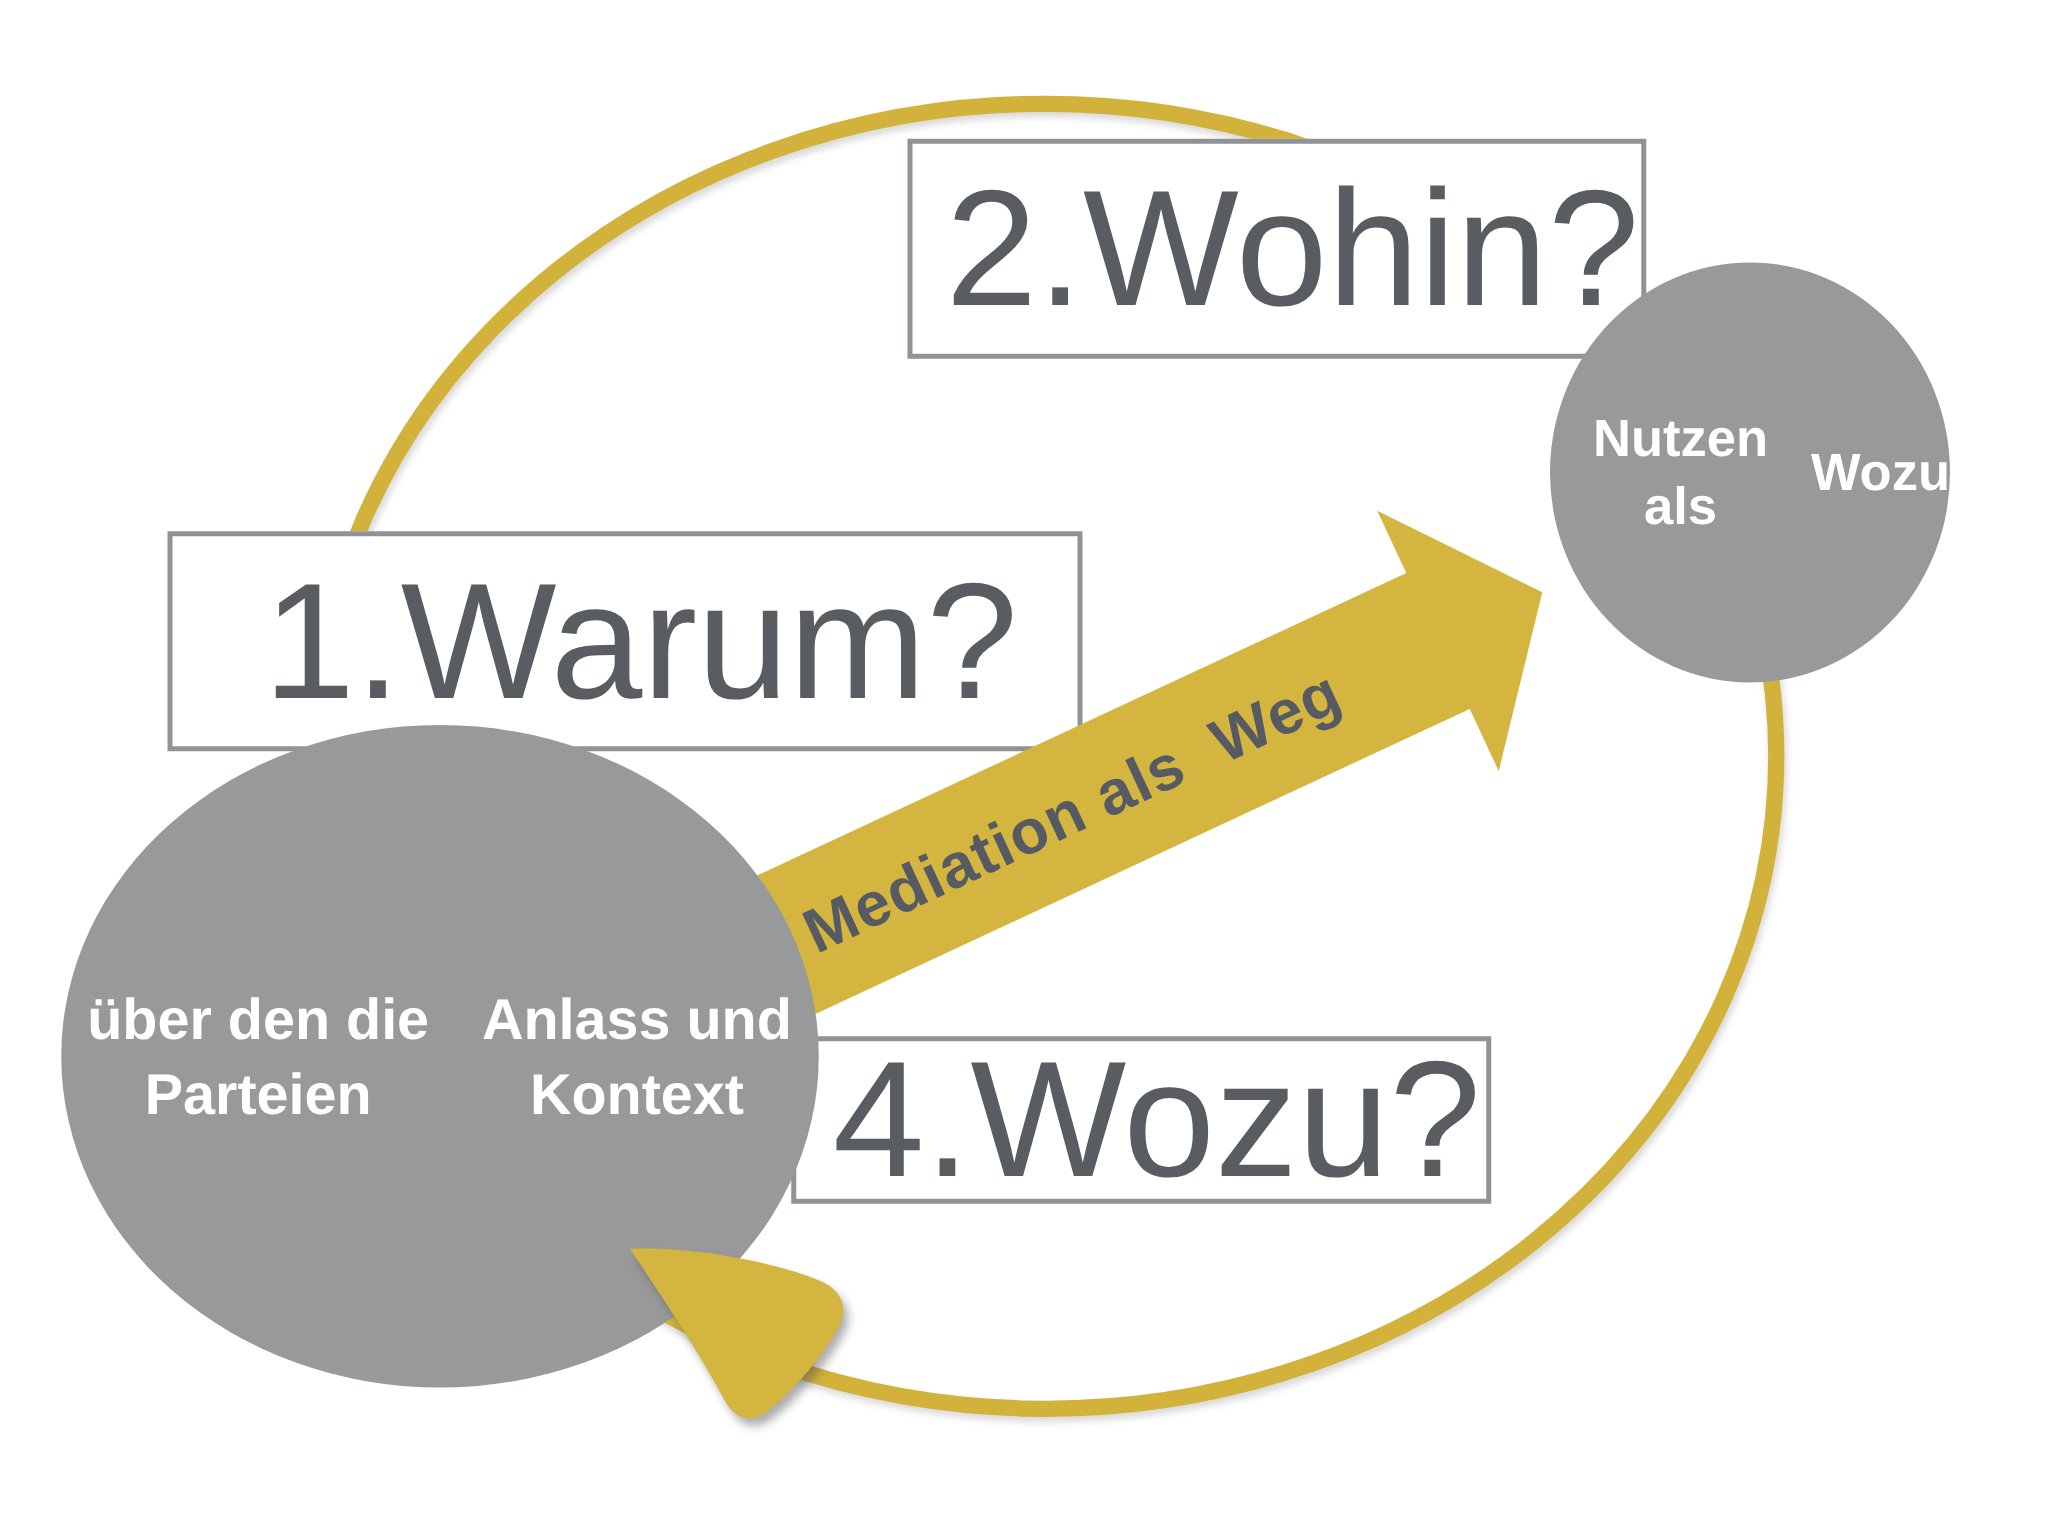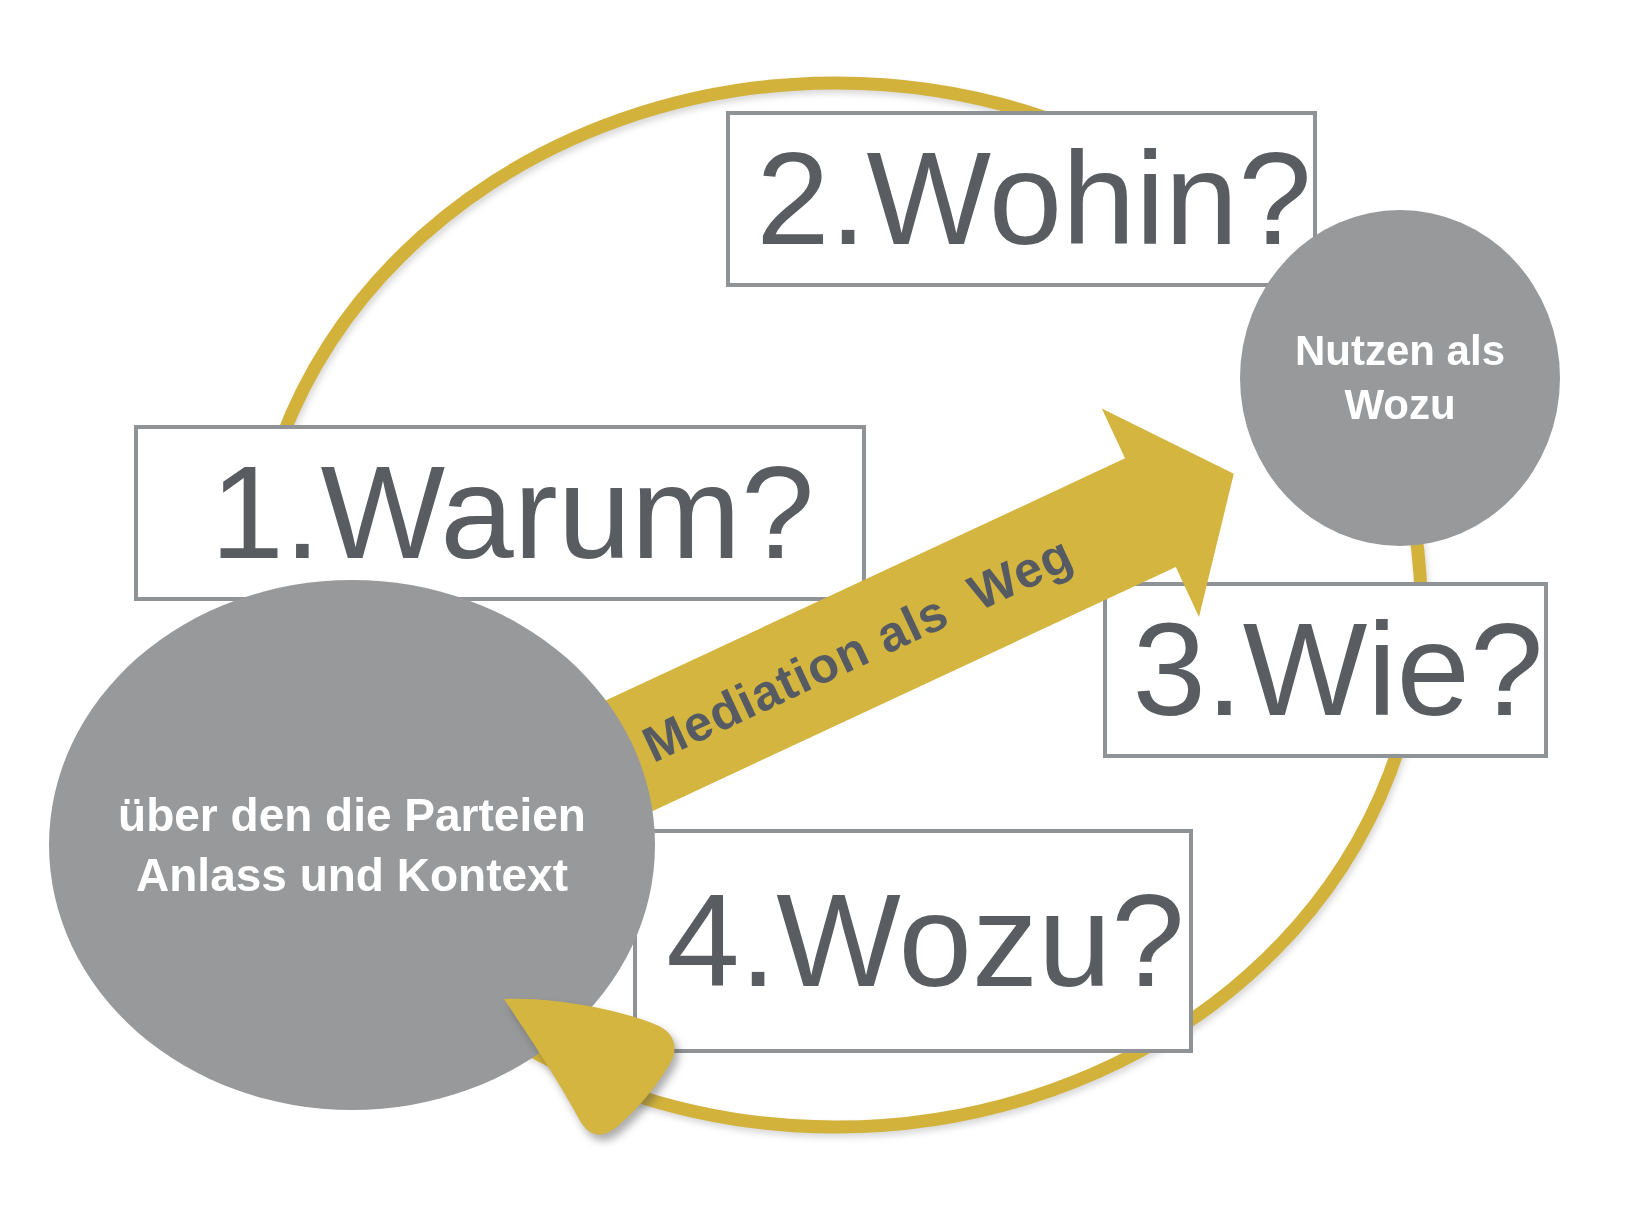--- a/index.html
+++ b/index.html
@@ -10,62 +10,59 @@
   .layer{position:absolute;left:0;top:0;width:1646px;height:1230px;pointer-events:none;}
   .qbox{
     position:absolute;background:#ffffff;border:4px solid #8f9396;
     box-sizing:border-box;display:flex;align-items:center;justify-content:center;padding-left:25px;
   }
   .qbox .qtext{
     font-size:132px;font-weight:400;color:#595d61;line-height:1;white-space:nowrap;
   }
   .gray-ellipse{
     position:absolute;background:#98999a;border-radius:50%;
-    display:flex;flex-direction:column;align-items:center;justify-content:center;
+    display:flex;align-items:center;justify-content:center;
     text-align:center;color:#ffffff;font-weight:bold;
   }
   #anlass-circle{left:49px;top:580px;width:606px;height:530px;z-index:5;
     font-size:46px;line-height:60px;}
   #nutzen-circle{left:1240px;top:210px;width:320px;height:336px;z-index:7;
     font-size:42px;line-height:54px;}
   #arc-layer{z-index:1;}
   .boxes-layer{z-index:2;}
   #arrow-layer{z-index:3;}
   #arrow-label{
     position:absolute;left:545px;top:735px;width:690px;height:120px;z-index:4;
     display:flex;align-items:center;justify-content:center;
     transform:rotate(-25deg);transform-origin:0px 60px;
     font-size:50px;font-weight:bold;color:#565b63;white-space:pre;letter-spacing:1px;
   }
   #head-layer{z-index:6;}
   #box-warum{left:134px;top:425px;width:732px;height:176px;justify-content:center;}
   #box-wohin{left:726px;top:111px;width:591px;height:176px;}
   #box-wie{left:1103px;top:582px;width:445px;height:176px;}
-  #box-wozu{left:633px;top:829px;width:560px;height:224px;}
+  #box-wozu{left:633px;top:829px;width:560px;height:134px;}
   .cycle-arc{filter:drop-shadow(2px 4px 3px rgba(0,0,0,0.15));}
   .cycle-head{filter:drop-shadow(4px 6px 4px rgba(70,70,70,0.45));}
 </style>
 </head>
 <body>
 
 <div class="stage">
 
   <svg id="arc-layer" class="layer" width="1646" height="1230" viewBox="0 0 1646 1230">
     <ellipse class="cycle-arc" cx="836" cy="605" rx="585" ry="522" fill="none" stroke="#d2b23a" stroke-width="13"></ellipse>
   </svg>
 
   <div class="layer boxes-layer">
     <div class="qbox" id="box-warum">
       <span class="qtext">1.Warum?</span>
     </div>
     <div class="qbox" id="box-wohin">
       <span class="qtext">2.Wohin?</span>
-    </div>
-    <div class="qbox" id="box-wie">
-      <span class="qtext">3.Wie?</span>
     </div>
     <div class="qbox" id="box-wozu">
       <span class="qtext">4.Wozu?</span>
     </div>
   </div>
 
   <svg id="arrow-layer" class="layer" width="1646" height="1230" viewBox="0 0 1646 1230">
     <polygon points="519.6,740.6 1125,458.3 1101.8,408.5 1233.8,473.8 1199,616.9 1175.8,567.1 570.4,849.4" fill="#d4b53f"></polygon>
   </svg>
   <div id="arrow-label">Mediation als  Weg</div>

